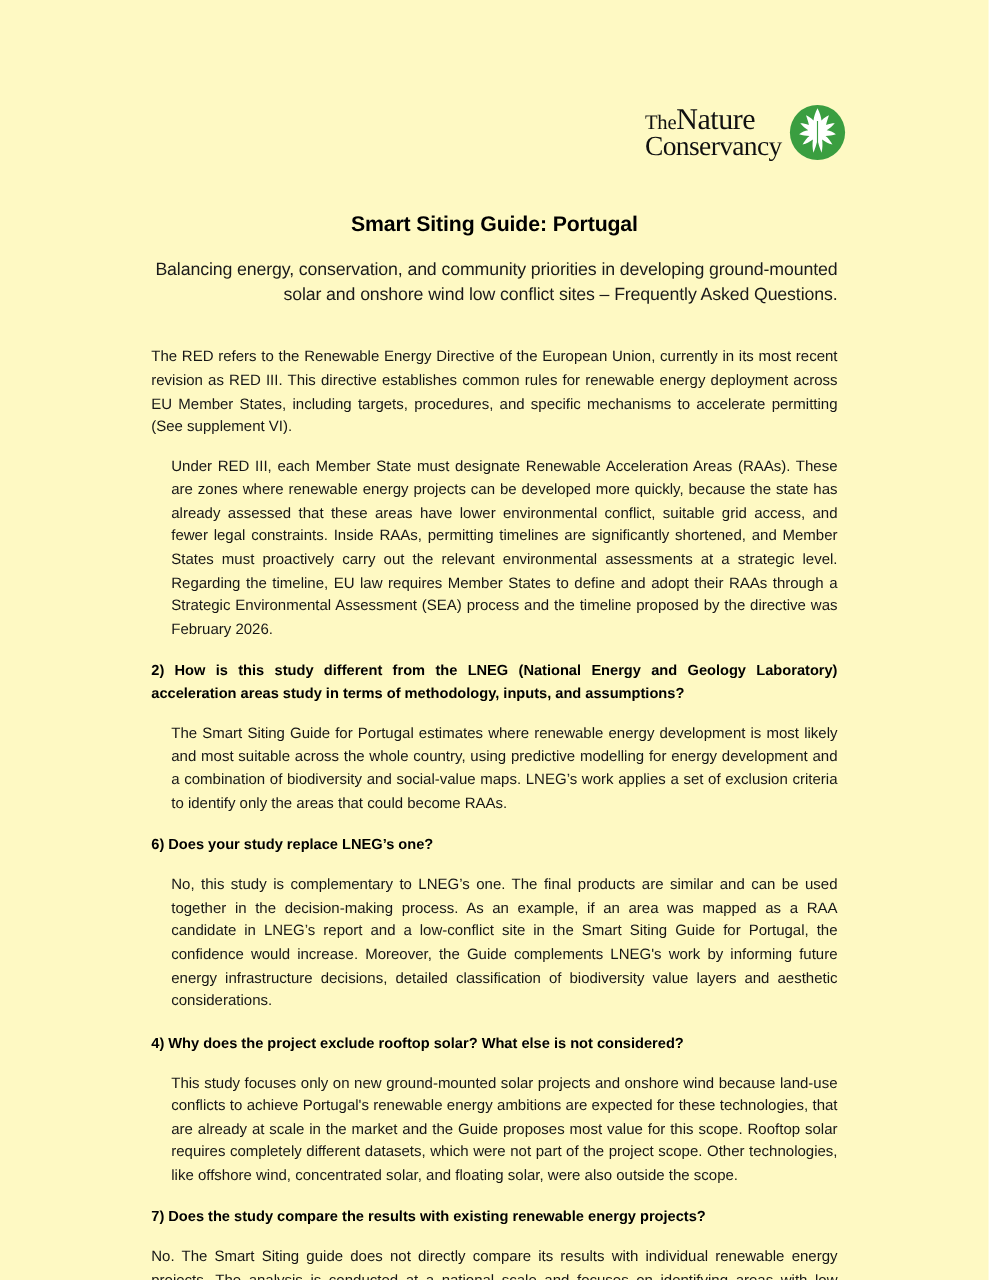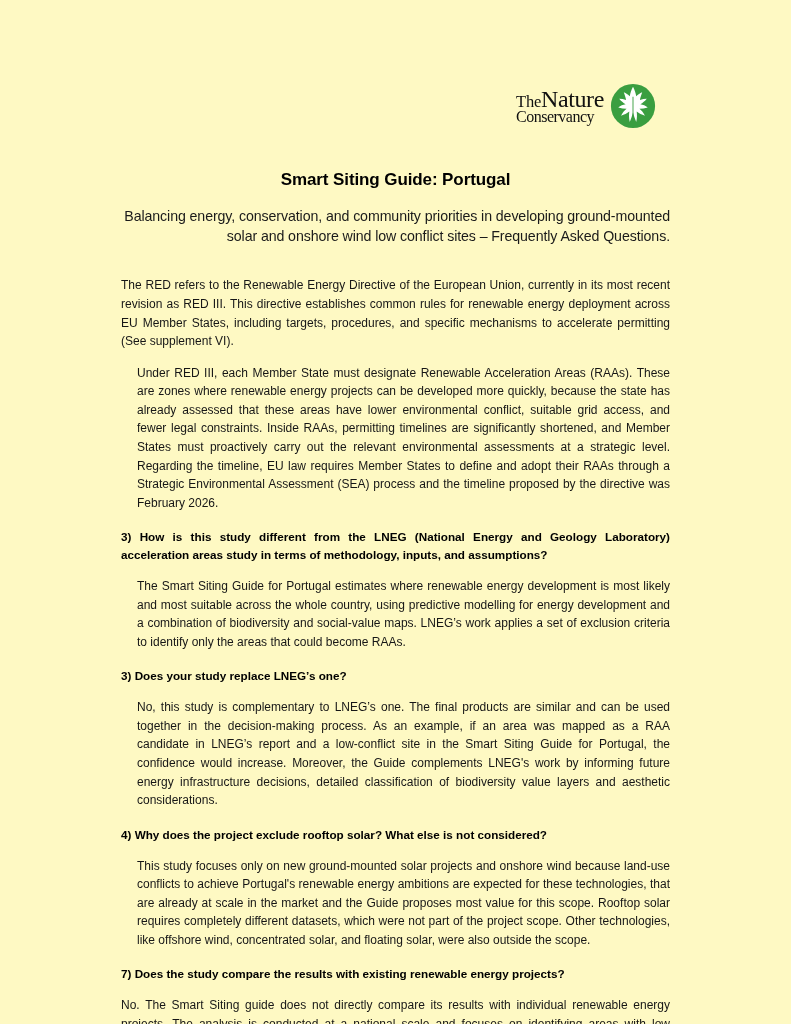--- a/index.html
+++ b/index.html
@@ -48,21 +48,21 @@
   .logo-the {
     font-size: 16.5px;
     vertical-align: baseline;
   }
   .logo-nature {
     font-size: 24px;
     letter-spacing: -0.4px;
   }
   .logo-line2 {
     display: block;
-    font-size: 16px;
+    font-size: 22px;
     white-space: nowrap;
     letter-spacing: -0.5px;
     margin-top: -2px;
   }
   .logo-mark {
     width: 46px;
     height: 46px;
     flex: 0 0 46px;
     margin-left: 2px;
   }
@@ -142,26 +142,26 @@
 
   <div class="content">
     <p class="intro">Balancing energy, conservation, and community priorities in developing ground-mounted solar and onshore wind low conflict sites – Frequently Asked Questions.</p>
 
     <div class="qa-block">
       <p class="answer">The RED refers to the Renewable Energy Directive of the European Union, currently in its most recent revision as RED III. This directive establishes common rules for renewable energy deployment across EU Member States, including targets, procedures, and specific mechanisms to accelerate permitting (See supplement VI).</p>
       <p class="answer last-of-block">Under RED III, each Member State must designate Renewable Acceleration Areas (RAAs). These are zones where renewable energy projects can be developed more quickly, because the state has already assessed that these areas have lower environmental conflict, suitable grid access, and fewer legal constraints. Inside RAAs, permitting timelines are significantly shortened, and Member States must proactively carry out the relevant environmental assessments at a strategic level. Regarding the timeline, EU law requires Member States to define and adopt their RAAs through a Strategic Environmental Assessment (SEA) process and the timeline proposed by the directive was February 2026.</p>
     </div>
 
     <div class="qa-block">
-      <p class="q-heading">3) How is this study different from the LNEG (National Energy and Geology Laboratory) acceleration areas study in terms of methodology, inputs, and assumptions?</p>
+      <p class="q-heading">2) How is this study different from the LNEG (National Energy and Geology Laboratory) acceleration areas study in terms of methodology, inputs, and assumptions?</p>
       <p class="answer last-of-block">The Smart Siting Guide for Portugal estimates where renewable energy development is most likely and most suitable across the whole country, using predictive modelling for energy development and a combination of biodiversity and social-value maps. LNEG’s work applies a set of exclusion criteria to identify only the areas that could become RAAs.</p>
     </div>
 
     <div class="qa-block">
-      <p class="q-heading tight">3) Does your study replace LNEG’s one?</p>
+      <p class="q-heading tight">6) Does your study replace LNEG’s one?</p>
       <p class="answer last-of-block">No, this study is complementary to LNEG’s one. The final products are similar and can be used together in the decision-making process. As an example, if an area was mapped as a RAA candidate in LNEG’s report and a low-conflict site in the Smart Siting Guide for Portugal, the confidence would increase. Moreover, the Guide complements LNEG's work by informing future energy infrastructure decisions, detailed classification of biodiversity value layers and aesthetic considerations.</p>
     </div>
 
     <div class="qa-block">
       <p class="q-heading tight">4) Why does the project exclude rooftop solar? What else is not considered?</p>
       <p class="answer last-of-block">This study focuses only on new ground-mounted solar projects and onshore wind because land-use conflicts to achieve Portugal's renewable energy ambitions are expected for these technologies, that are already at scale in the market and the Guide proposes most value for this scope. Rooftop solar requires completely different datasets, which were not part of the project scope. Other technologies, like offshore wind, concentrated solar, and floating solar, were also outside the scope.</p>
     </div>
 
     <div class="qa-block">
       <p class="q-heading tight">7) Does the study compare the results with existing renewable energy projects?</p>

